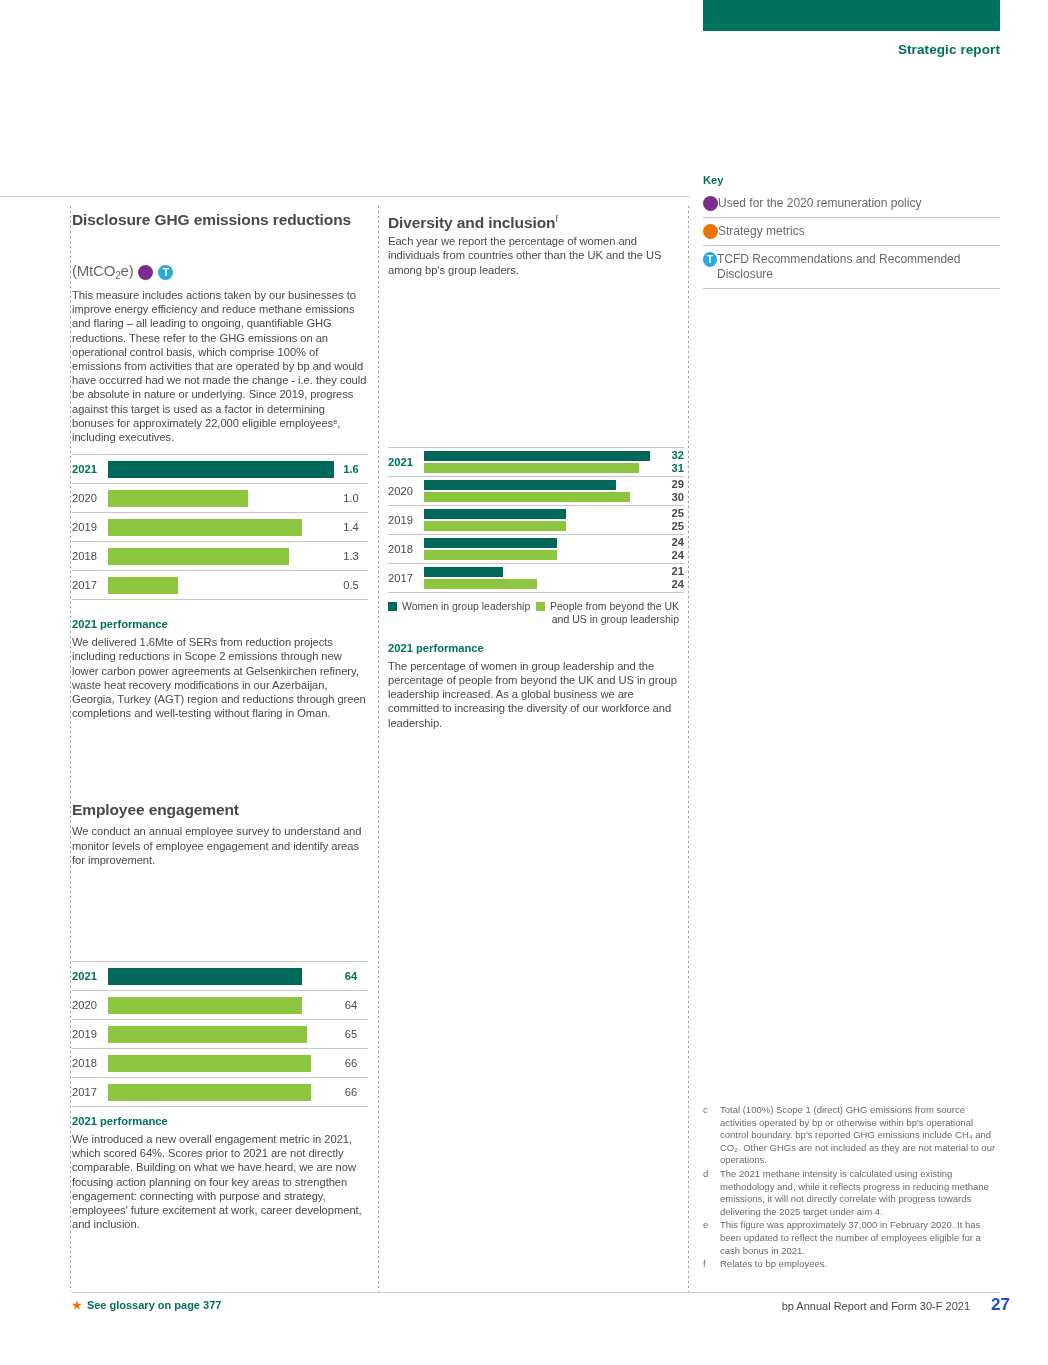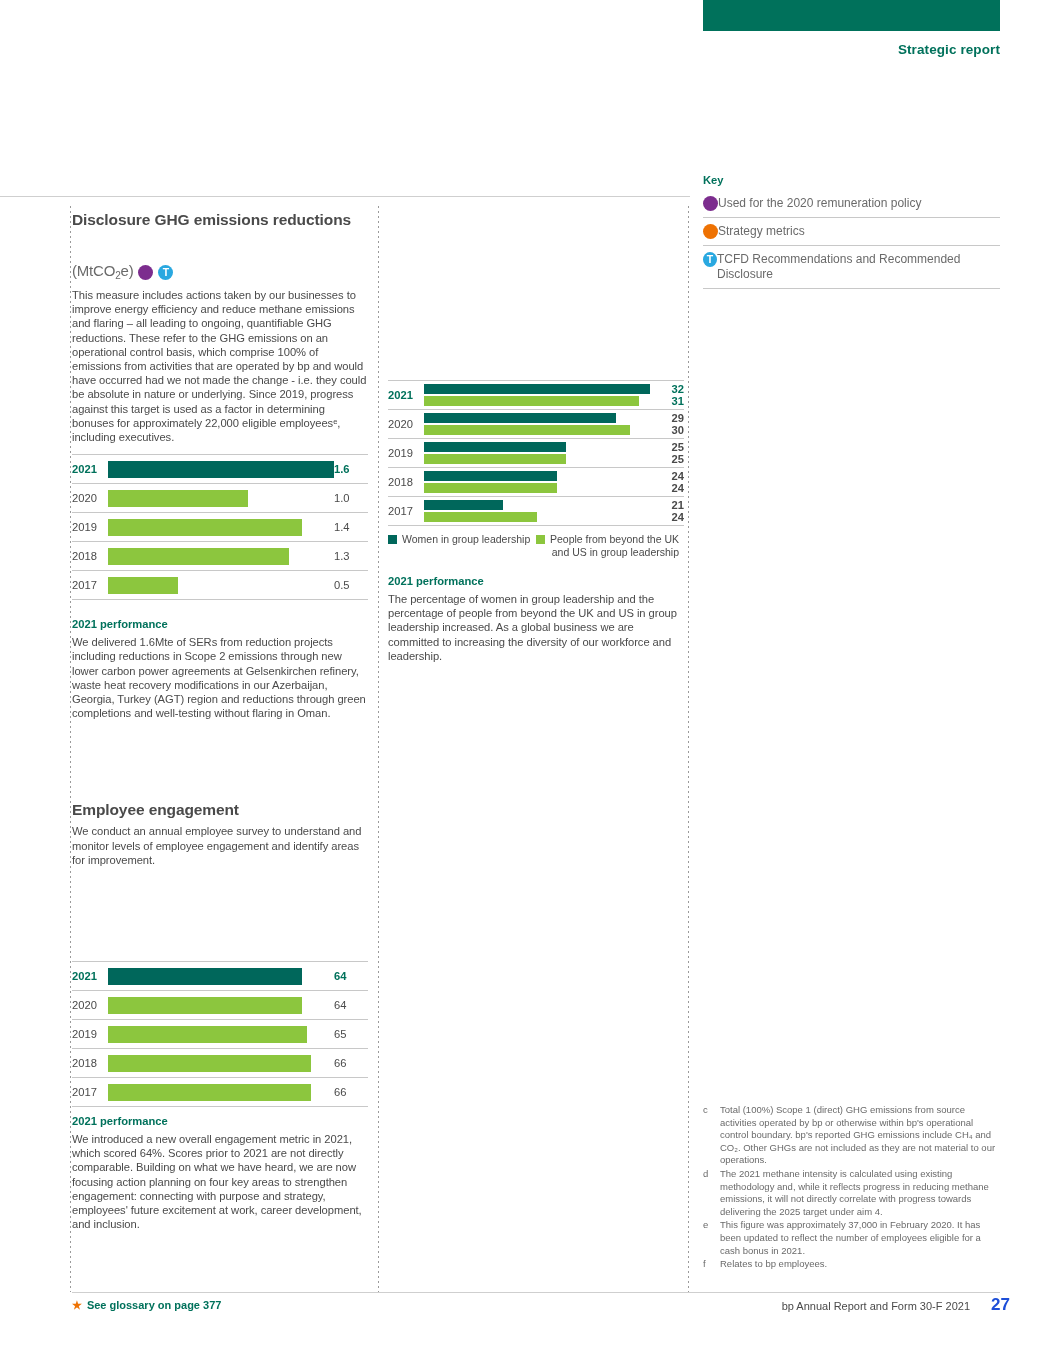--- a/index.html
+++ b/index.html
@@ -74,21 +74,21 @@
     display: flex; align-items: center;
   }
   .yr {
     width: 36px; flex: 0 0 36px; font-size: 11.2px; color: #4a4a4a;
   }
   .row.hl .yr { color: #00715b; font-weight: bold; }
   .barwrap { flex: 1 1 auto; position: relative; height: 100%; }
   .bar { position: absolute; height: 17px; top: 6px; background: #8cc63e; }
   .bar.teal { background: #00675b; }
   .val {
-    width: 34px; flex: 0 0 34px; text-align: left;
+    width: 34px; flex: 0 0 34px; text-align: center;
     font-size: 11.2px; color: #4a4a4a;
   }
   .row.hl .val { color: #00715b; font-weight: bold; }
 
   
   .chart2 .row { height: 29px; }
   .chart2 .bar.a { top: 3px; height: 10px; background: #00675b; }
   .chart2 .bar.b { top: 15px; height: 10px; background: #8cc63e; }
   .chart2 .vals {
     width: 34px; flex: 0 0 34px; text-align: right;
@@ -253,20 +253,22 @@
           </span>
         <span class="val">66</span>
       </div>
     </div>
 
     <div class="perf-title" style="margin-top:8px">2021 performance</div>
     <p class="body">We introduced a new overall engagement metric in 2021, which scored 64%. Scores prior to 2021 are not directly comparable. Building on what we have heard, we are now focusing action planning on four key areas to strengthen engagement: connecting with purpose and strategy, employees' future excitement at work, career development, and inclusion.</p>
   </div>
 
   <div class="col col-b">
+    <h2 class="sec-title"><span>Diversity and inclusion</span><sup class="fn">f</sup></h2>
+    <p class="body" style="margin-top:2px">Each year we report the percentage of women and individuals from countries other than the UK and the US among bp's group leaders.</p>
 
     <div class="chart chart2" style="margin-top:170px">
       <div class="row hl">
         <span class="yr">2021</span>
         <span class="barwrap">
           <i class="bar a" style="width:100%"></i>
           <i class="bar b" style="width:95%"></i>
         </span>
         <span class="vals"><span>32</span><br><span>31</span></span>
       </div>

